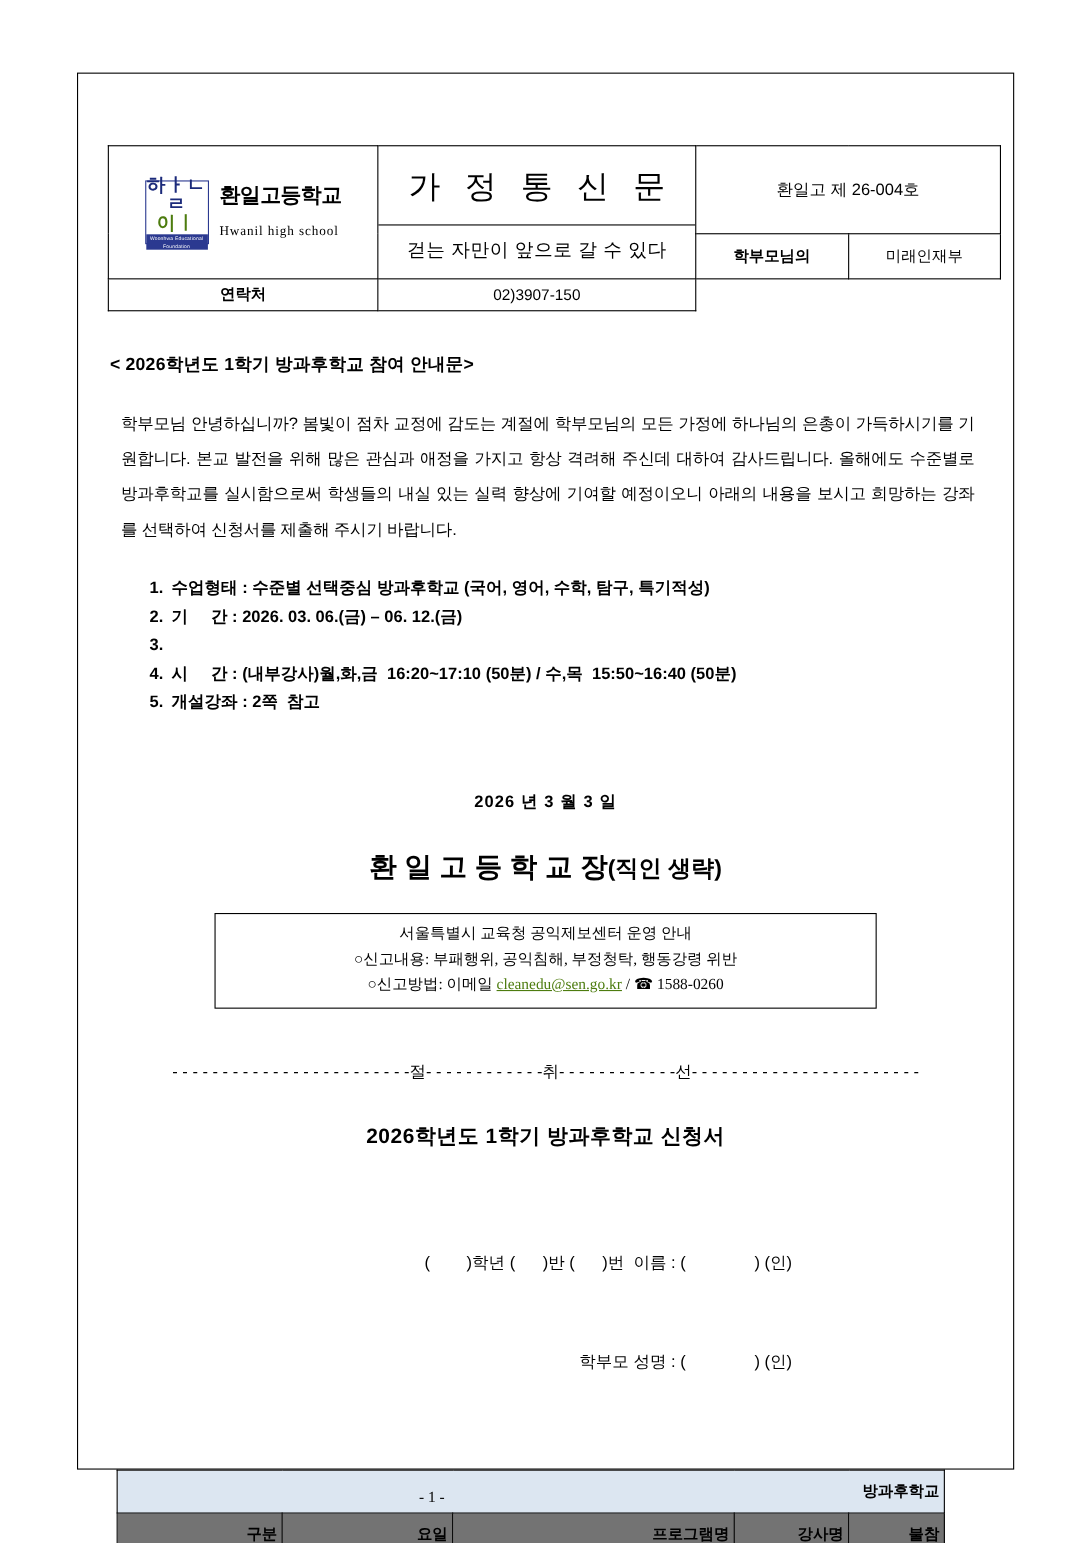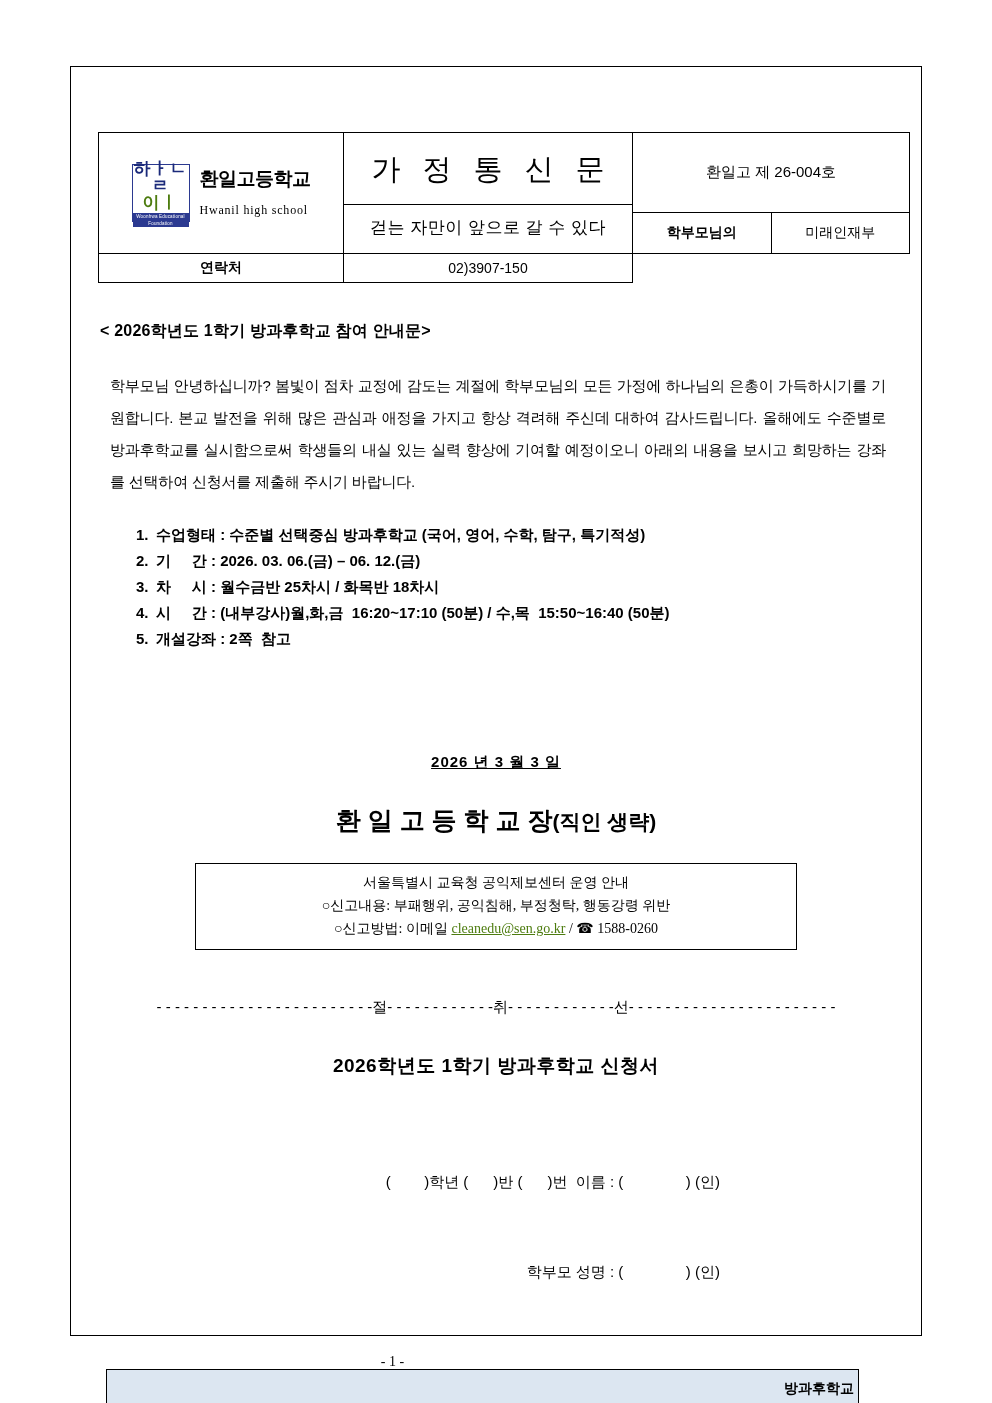--- a/index.html
+++ b/index.html
@@ -173,23 +173,22 @@
     white-space: pre;
   }
   .list .li .num {
     width: 20px;
     flex: none;
   }
   .date-line {
     text-align: center;
     font-size: 15px;
     font-weight: bold;
-    margin-top: 101px;
+    margin-top: 68px;
     letter-spacing: 1px;
-    text-decoration: underline;
   }
   .signer {
     text-align: center;
     margin-top: 32px;
     font-size: 25px;
     font-weight: bold;
   }
   .signer .paren {
     font-size: 21px;
   }
@@ -323,21 +322,20 @@
       <div class="li">
         <span class="num">1.</span>
         <span>수업형태 : 수준별 선택중심 방과후학교 (국어, 영어, 수학, 탐구, 특기적성)</span>
       </div>
       <div class="li">
         <span class="num">2.</span>
         <span>기     간 : 2026. 03. 06.(금) – 06. 12.(금)</span>
       </div>
       <div class="li">
         <span class="num">3.</span>
-        <span>차     시 : 월수금반 25차시 / 화목반 18차시</span>
       </div>
       <div class="li">
         <span class="num">4.</span>
         <span>시     간 : (내부강사)월,화,금  16:20~17:10 (50분) / 수,목  15:50~16:40 (50분)</span>
       </div>
       <div class="li">
         <span class="num">5.</span>
         <span>개설강좌 : 2쪽  참고</span>
       </div>
     </div>

